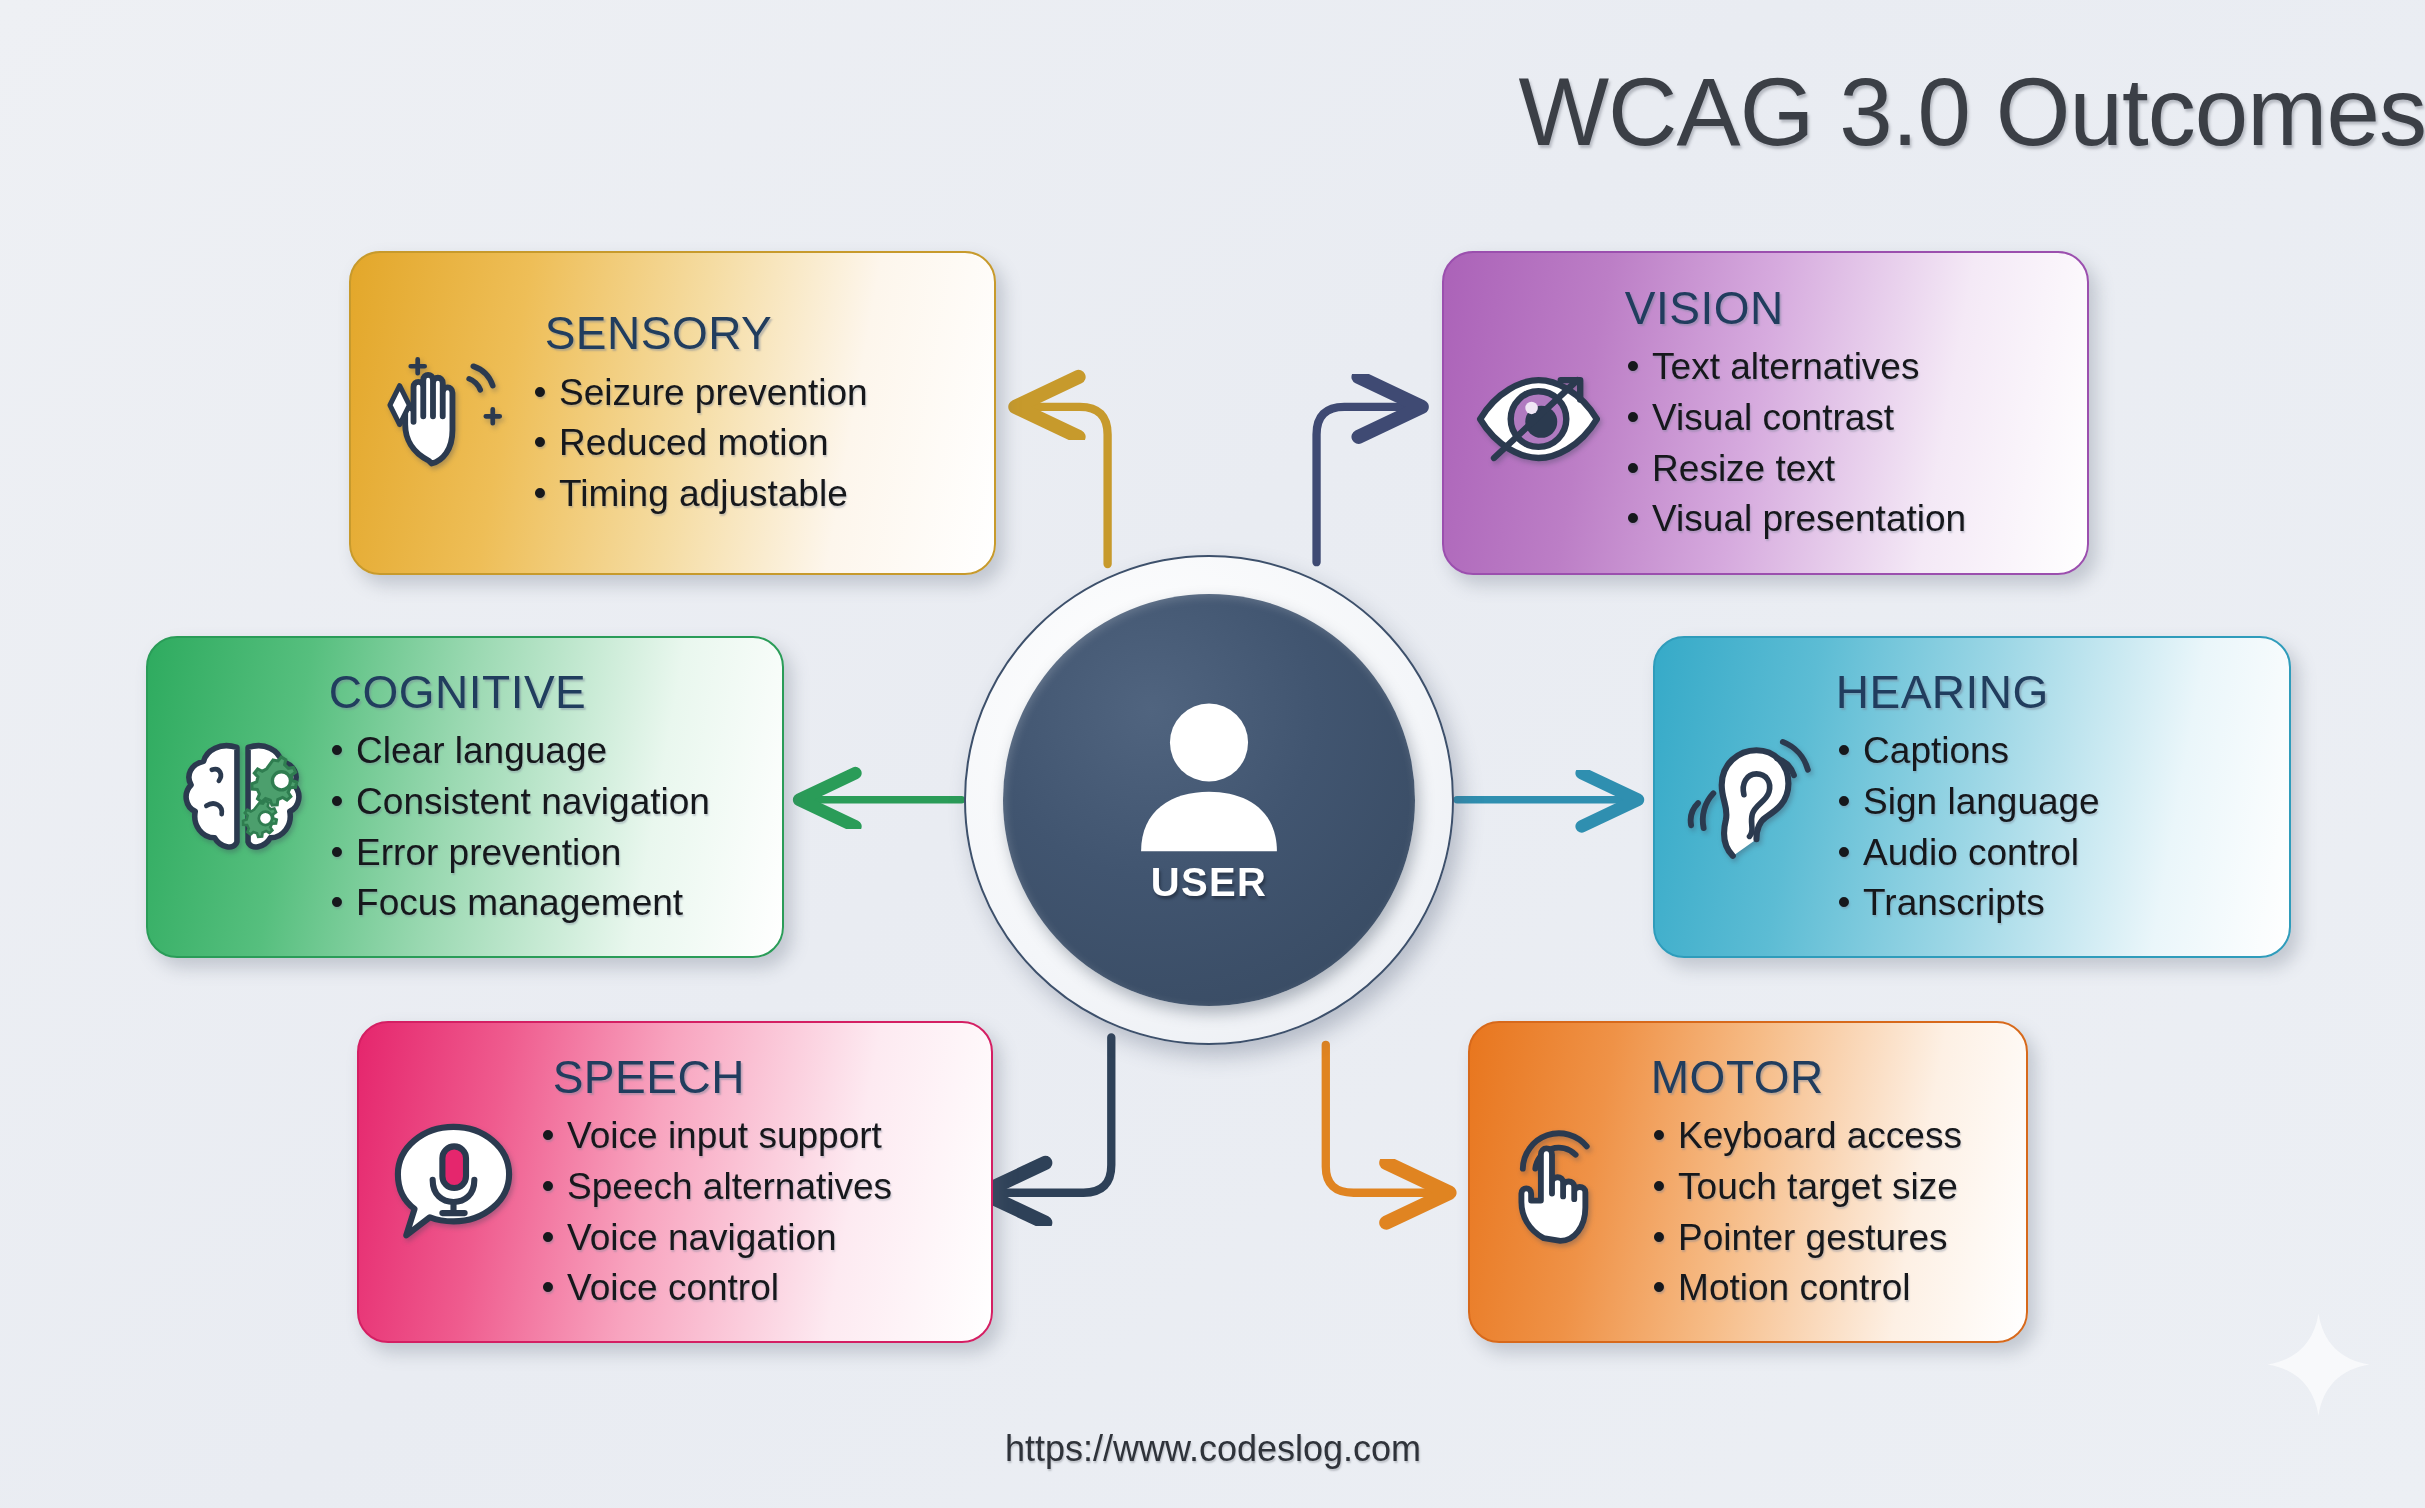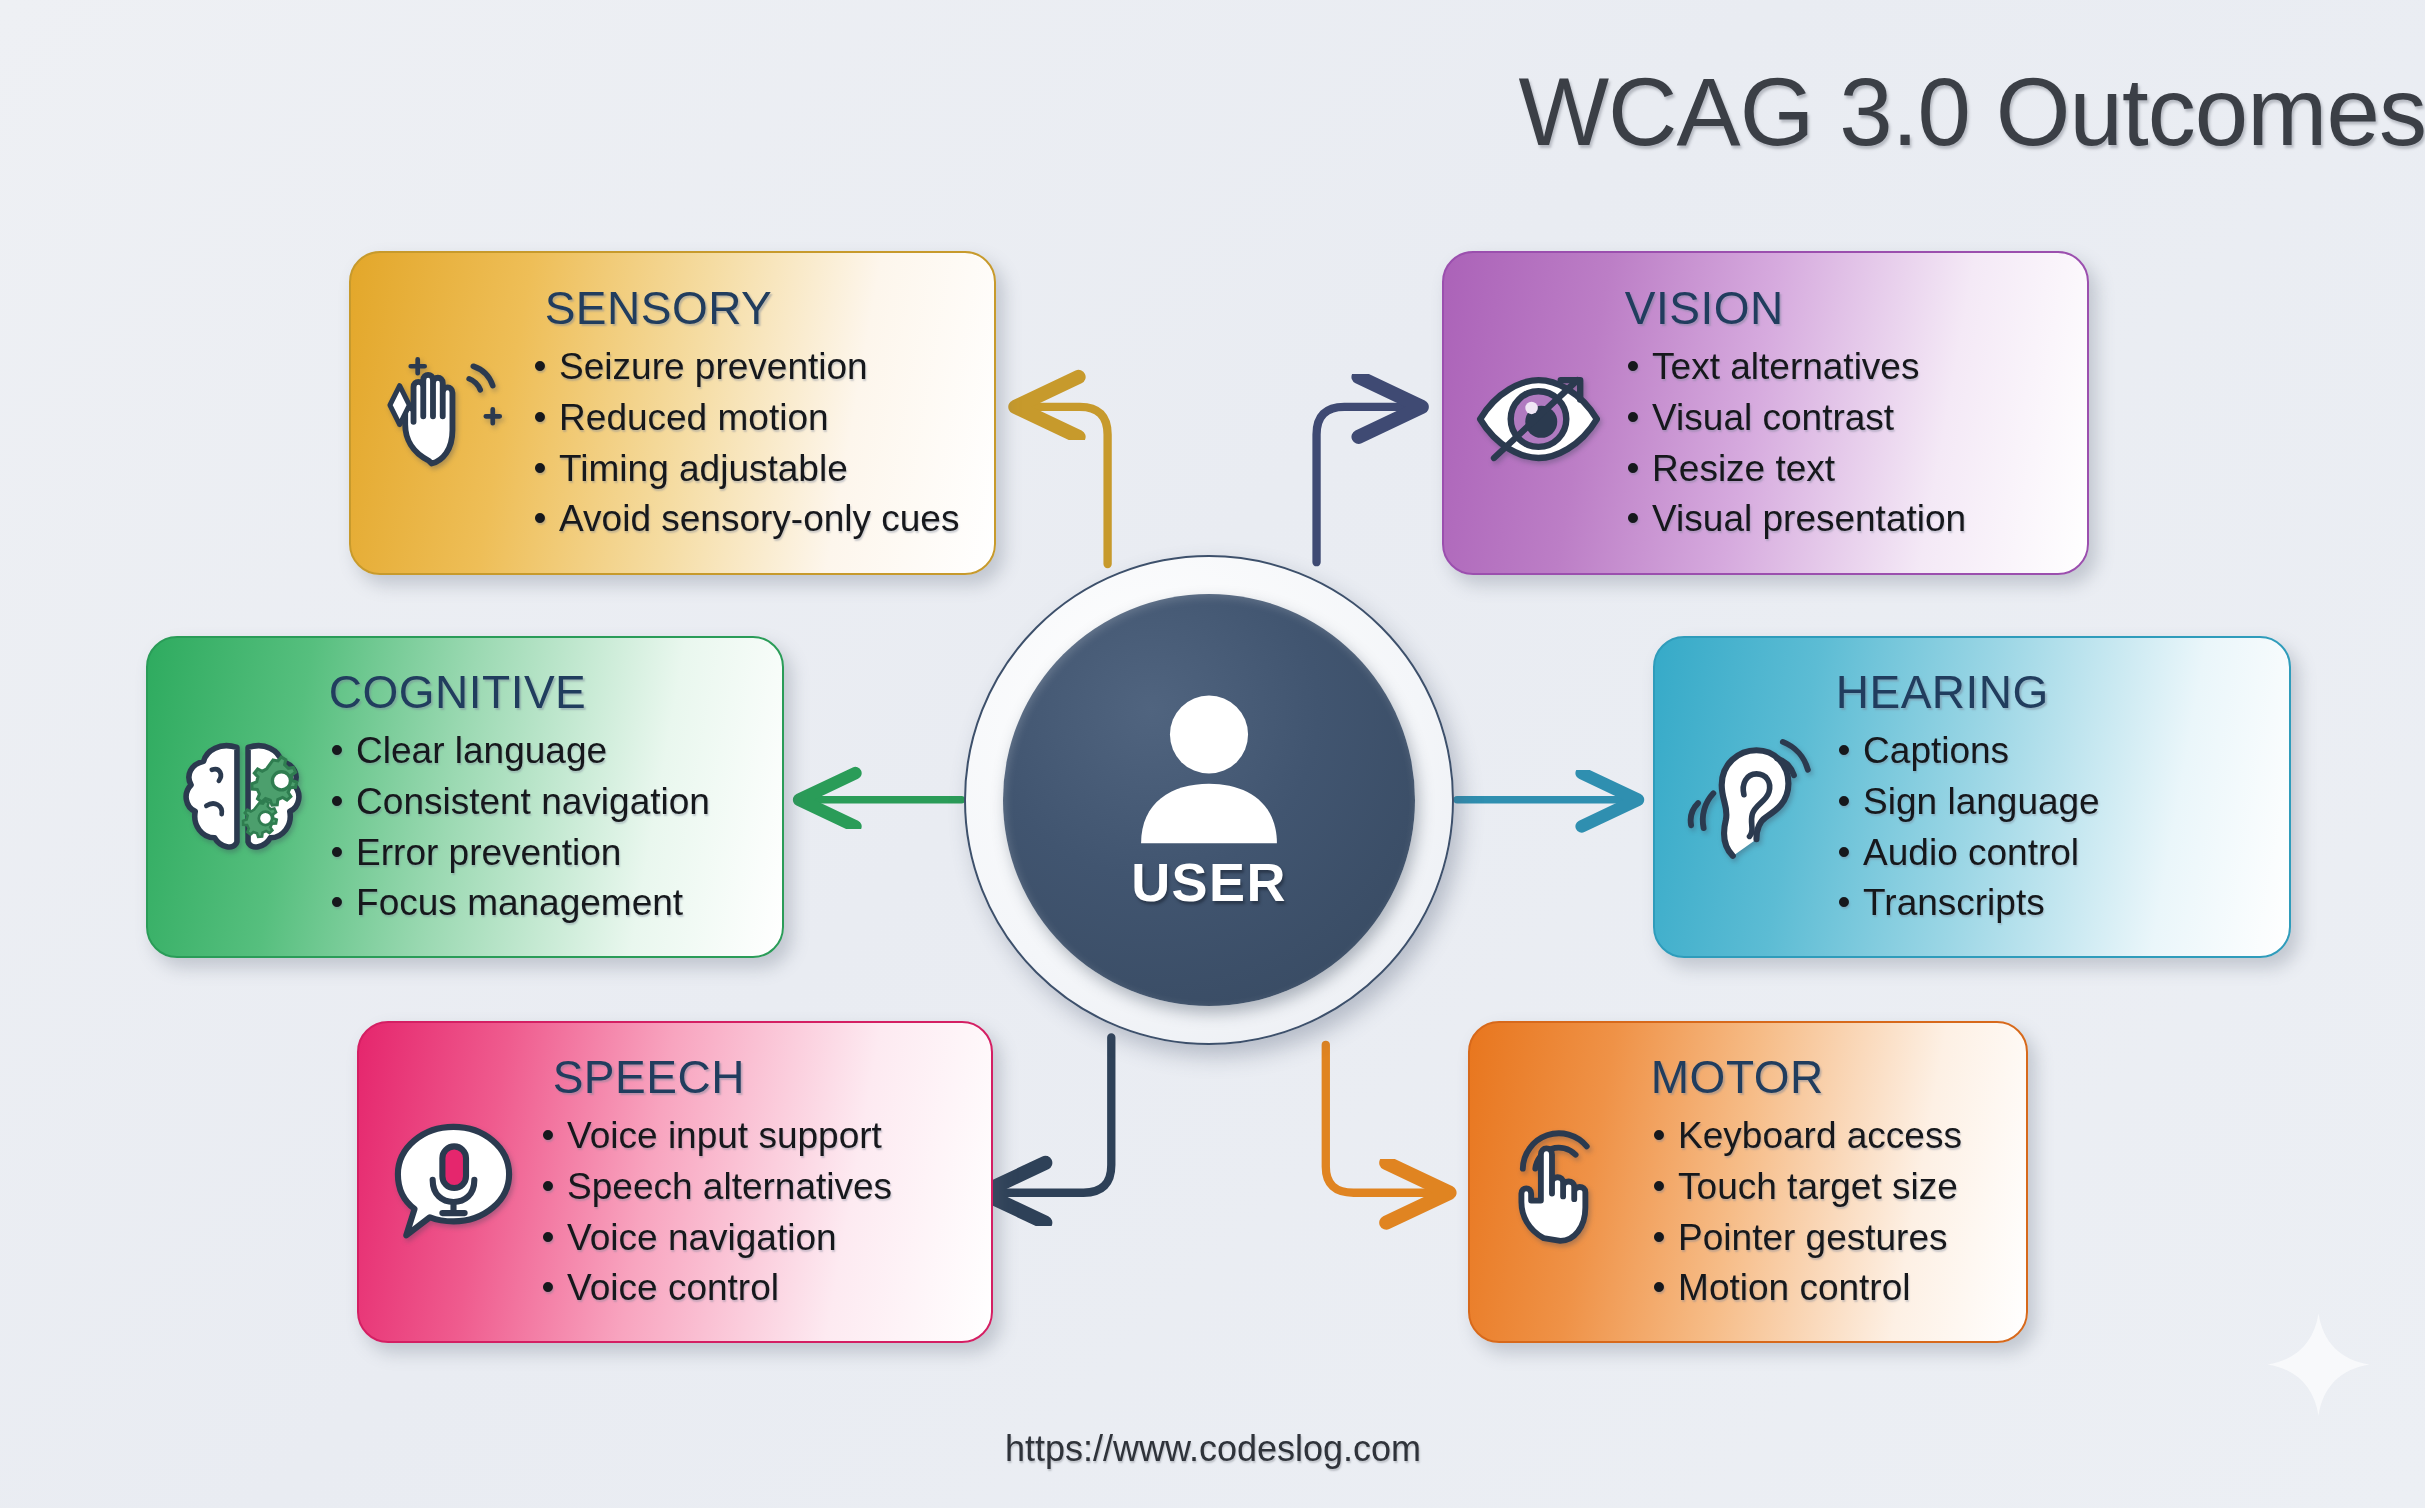--- a/index.html
+++ b/index.html
@@ -145,21 +145,21 @@
     border-radius: 50%;
     background: radial-gradient(circle at 36% 28%, #50647f 0%, #415570 42%, #36485f 100%);
     box-shadow: inset 1.8px 2.8px 9.2px rgba(255,255,255,.18), 3.7px 7.4px 15px rgba(45,60,80,.35);
     display: flex;
     flex-direction: column;
     align-items: center;
     justify-content: center;
   }
   #hub .person { width: 176px; height: 163px; margin-bottom: 1.8px; }
   #hub .hub-label {
-    font-size: 54px;
+    font-size: 40px;
     font-weight: 700;
     color: #ffffff;
     letter-spacing: 1.4px;
     text-shadow: 1.8px 2.8px 2.8px rgba(25,35,50,.55);
   }
 
   
   #connectors {
     position: absolute;
     left: 0; top: 0;
@@ -224,21 +224,20 @@
         <path d="M84 47 L84 57 M79 52 L89 52" stroke-width="3.4"></path>
       </g>
     </svg>
   </div>
   <div class="body">
     <h2 class="title-pad-1">SENSORY</h2>
     <ul>
       <li>Seizure prevention</li>
       <li>Reduced motion</li>
       <li>Timing adjustable</li>
-      <li>Avoid sensory-only cues</li>
     </ul>
   </div>
 </section>
 
 <section class="card" id="card-vision">
   <div class="icon-wrap">
     <svg viewBox="0 0 100 100">
       <g stroke="#2b3a4f" stroke-width="4.6" stroke-linecap="round" stroke-linejoin="round" fill="none">
         <path d="M8 54 C20 34 38 26 50 26 C62 26 80 34 92 54 C80 74 62 82 50 82 C38 82 20 74 8 54 Z" fill="#ffffff"></path>
         <circle cx="50" cy="54" r="20" fill="#b07ac0"></circle>

